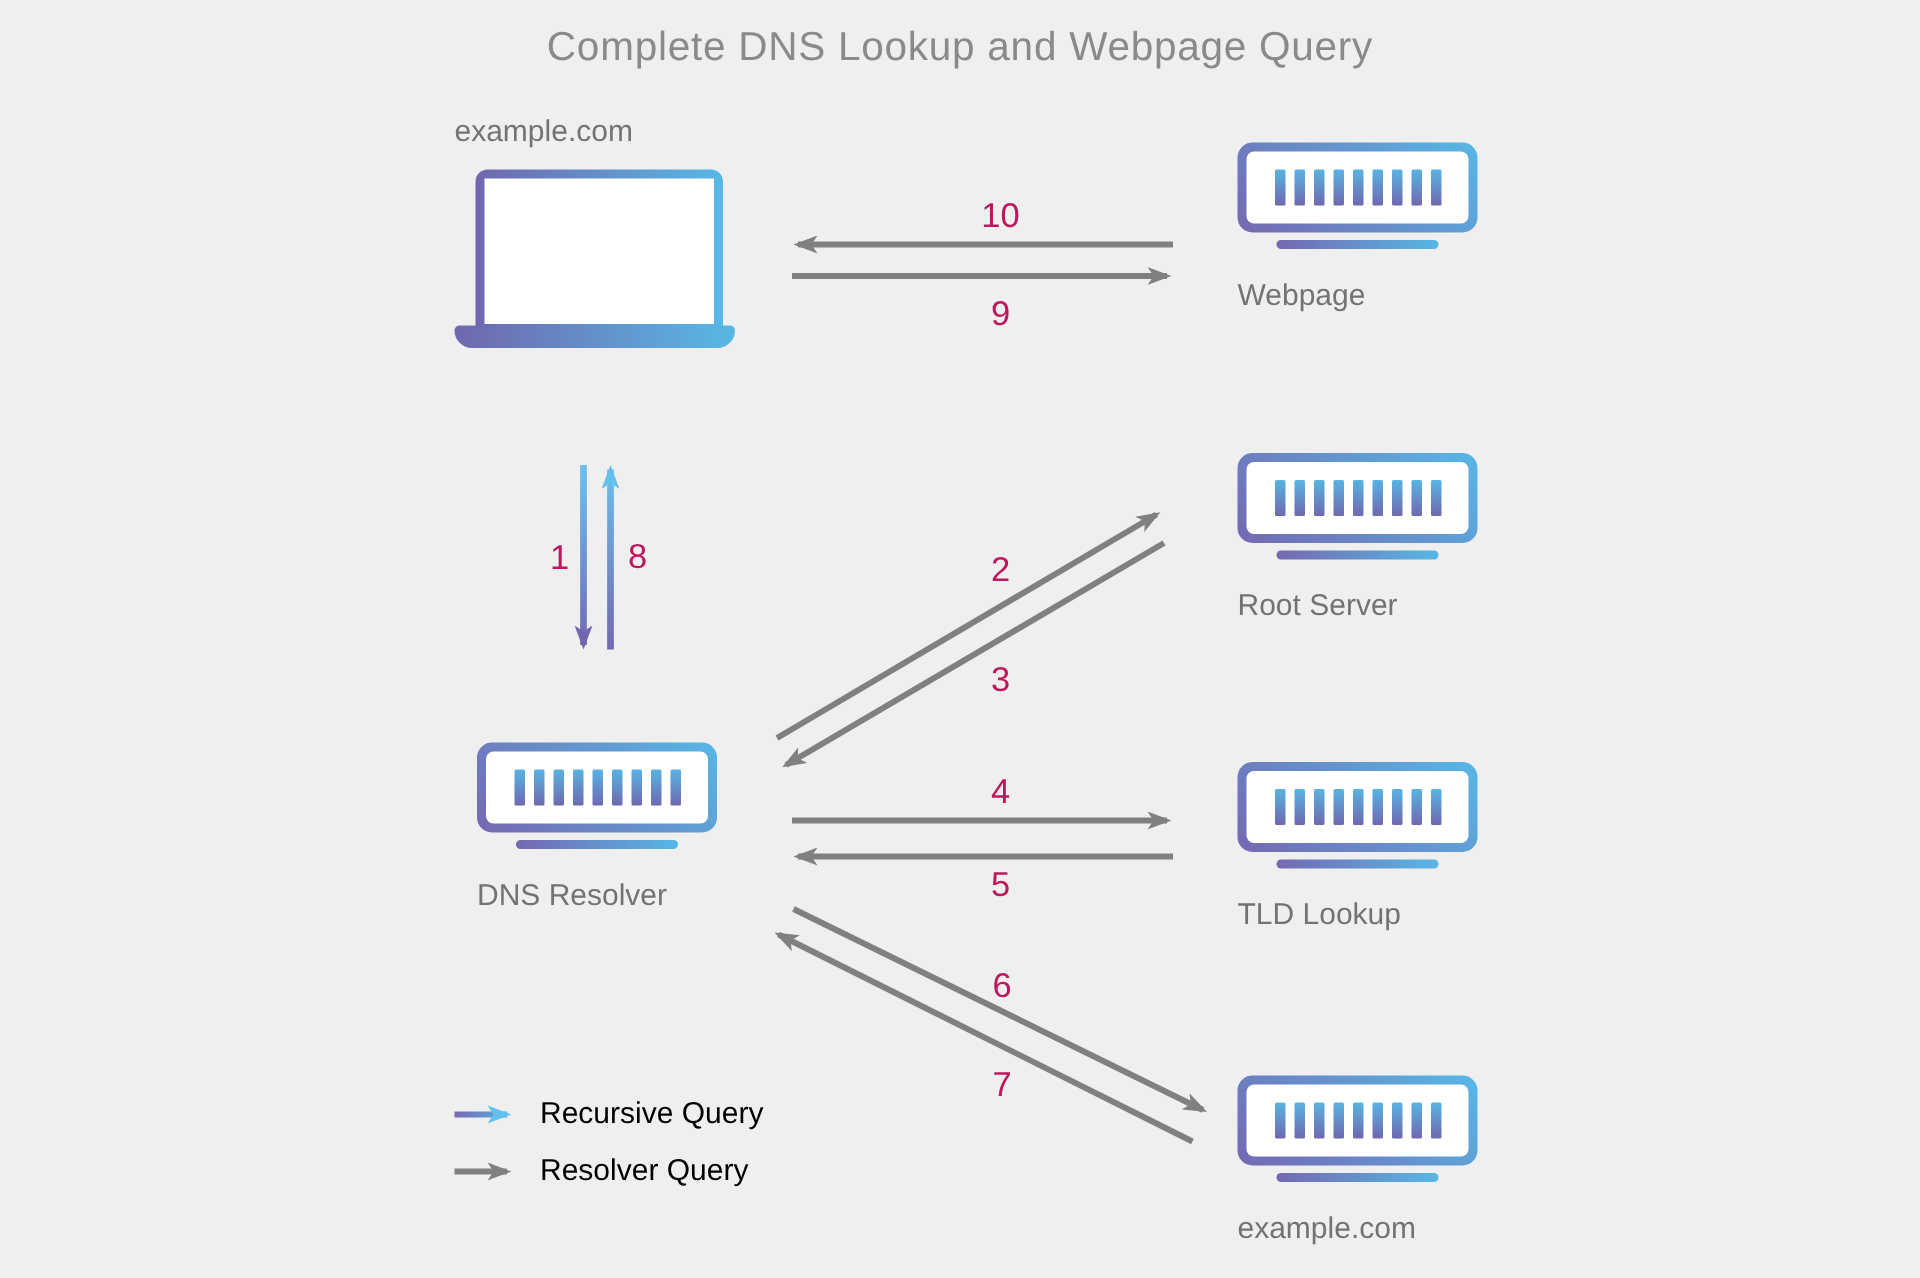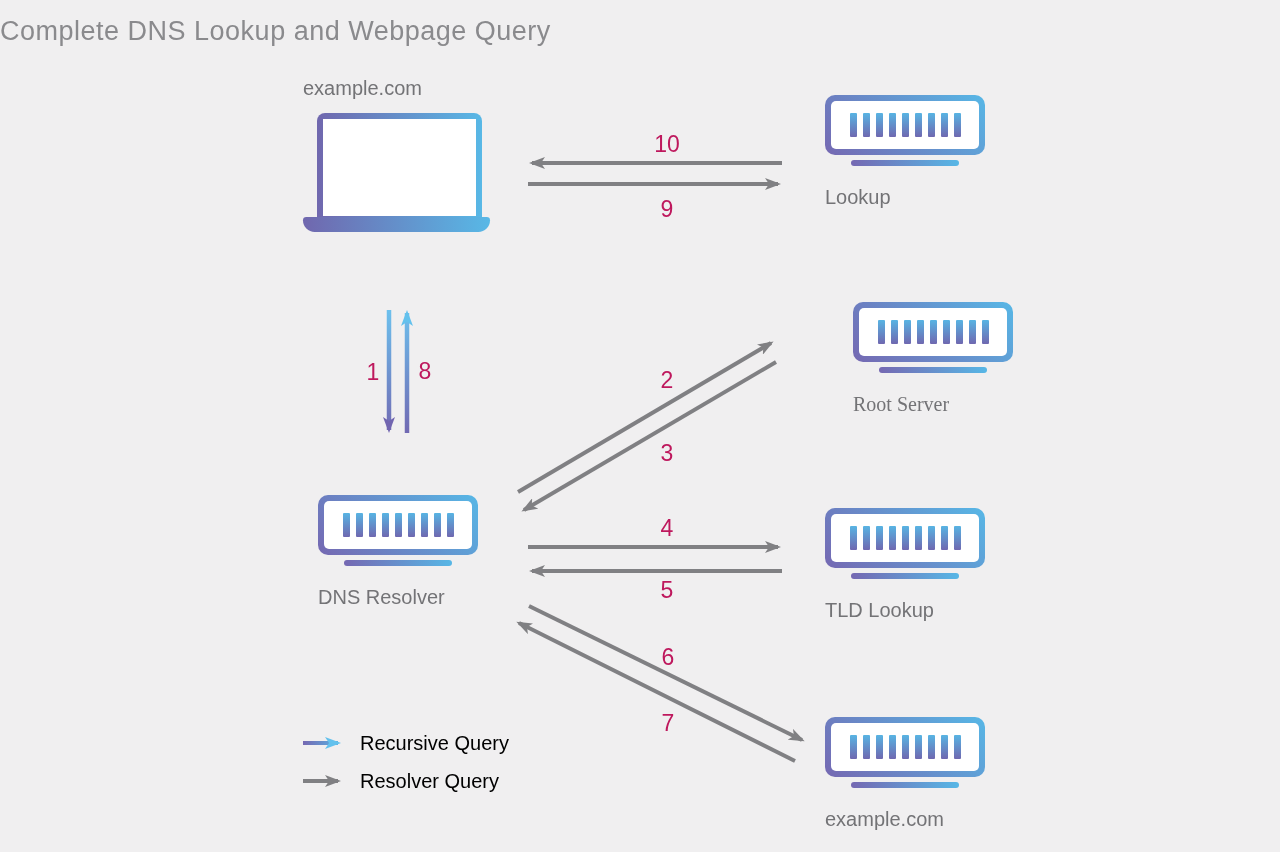--- a/index.html
+++ b/index.html
@@ -3,21 +3,21 @@
 <meta charset="utf-8">
 <style>
   html,body { margin:0; padding:0; background:#f0eff0; }
   .stage {
     position:relative; width:1280px; height:852px; overflow:hidden;
     background:#f0eff0;
     font-family:"Liberation Sans", sans-serif;
   }
   .title {
     position:absolute; left:0; right:0; top:16px;
-    font-size:27px; letter-spacing:.5px;
+    text-align:center; font-size:27px; letter-spacing:.5px;
     color:#8a8a8d;
   }
   .num {
     position:absolute; transform:translate(-50%,-50%);
     font-size:23px; color:#be185d;
   }
   .node-label { font-size:20px; color:#737376; text-align:left; }
 
   
   .server { position:absolute; width:160px; }
@@ -122,24 +122,24 @@
           <span class="bar"></span>
           <span class="bar"></span>
           <span class="bar"></span>
           <span class="bar"></span>
           <span class="bar"></span>
           <span class="bar"></span>
           <span class="bar"></span>
         </div>
     </div>
     <div class="server-stand"></div>
-    <div class="node-label">Lookup</div>
-  </div>
-
-  <div class="server" style="left:853px; top:302px;font-family:Liberation Serif, serif;">
+    <div class="node-label">Webpage</div>
+  </div>
+
+  <div class="server" style="left:825px; top:302px;">
     <div class="server-box">
       <div class="server-face">
           <span class="bar"></span>
           <span class="bar"></span>
           <span class="bar"></span>
           <span class="bar"></span>
           <span class="bar"></span>
           <span class="bar"></span>
           <span class="bar"></span>
           <span class="bar"></span>

